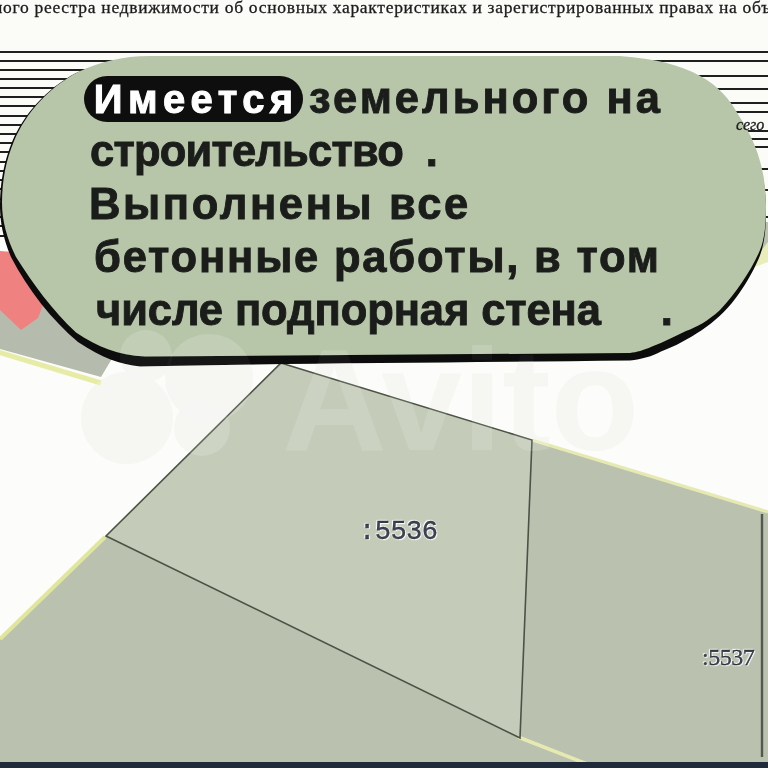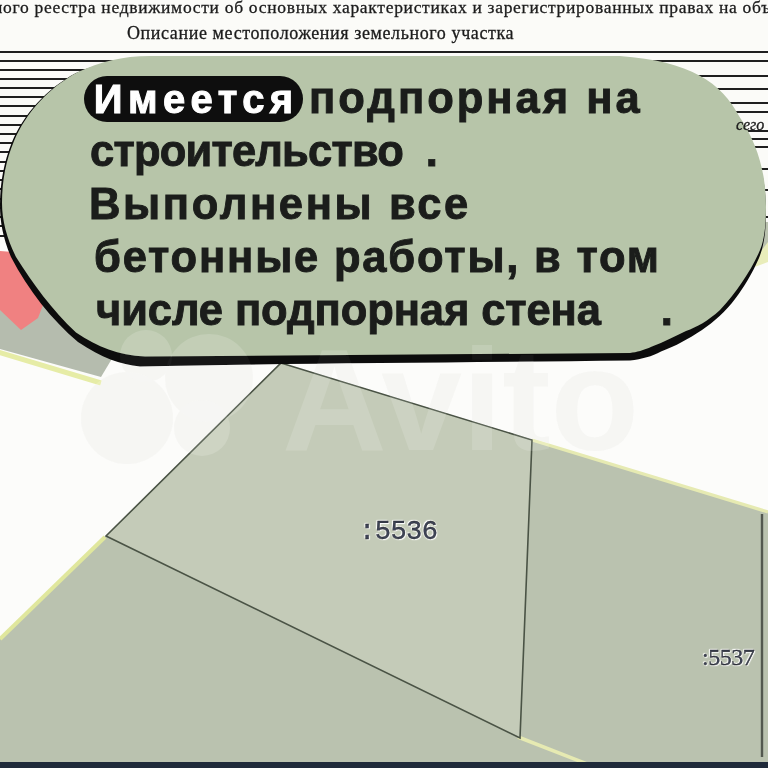--- a/index.html
+++ b/index.html
@@ -7,21 +7,20 @@
         font-family:"Liberation Sans",sans-serif;}
   .serif{font-family:"Liberation Serif",serif;color:#1c1c1c;-webkit-text-stroke:0.3px #1c1c1c;}
   .abs{position:absolute;}
 </style>
 </head>
 <body>
 <div id="page">
 
   <div class="abs serif" style="left:-7px;top:-3px;width:800px;font-size:17.5px;letter-spacing:0.7px;white-space:nowrap;">ного реестра недвижимости об основных характеристиках и зарегистрированных правах на объе</div>
 
-  <div class="abs serif" style="left:127px;top:23px;font-size:18px;letter-spacing:0.6px;white-space:nowrap;">Описание местоположения земельного участка</div>
 
   <svg class="abs" style="left:0;top:0;" width="768" height="768" viewBox="0 0 768 768">
     <g stroke="#1f1f1f" stroke-width="1.9">
       <line x1="0" x2="768" y1="52" y2="52"></line>
       <line x1="0" x2="170" y1="61" y2="61"></line>
       <line x1="0" x2="170" y1="70" y2="70"></line>
       <line x1="0" x2="170" y1="79" y2="79"></line>
       <line x1="0" x2="170" y1="88" y2="88"></line>
       <line x1="0" x2="170" y1="97" y2="97"></line>
       <line x1="0" x2="170" y1="106" y2="106"></line>
@@ -90,21 +89,21 @@
 
     <path d="M150,56 L620,56 C690,61 722,83 739,116 C755,140 766,168 766,207 C766,232 763,244 758.5,253.5 C750,272 736,293 720,310 C708,321 697,327 686,331 C675,336 664,342 652,346.5 C643,350.5 637,352 630,353 L145,356.5 C118,355 98,347.5 76,332.5 C52,310 33,284 16,257 C7,239 2,221 2,203 C2,180 6,160 14,141 C26,113 48,88 78,72 C100,62 122,56 150,56 Z" fill="#b7c5a9"></path>
 
     <rect x="84" y="76" width="219" height="46" rx="23" ry="23" fill="#0e0e0e"></rect>
   </svg>
 
   <div class="abs" style="left:0;top:0;width:768px;font-weight:bold;color:#1b1d1b;font-size:43.5px;-webkit-text-stroke:0.9px #1b1d1b;">
 
     <div class="abs" style="left:84px;top:76px;width:219px;height:36px;line-height:46px;text-align:center;color:#fff;font-size:40px;letter-spacing:5.4px;text-indent:5.4px;-webkit-text-stroke:1px #fff;">Имеется</div>
 
-    <div class="abs" style="left:309px;top:72px;line-height:53px;letter-spacing:3.0px;white-space:nowrap;">подпорная на</div>
+    <div class="abs" style="left:309px;top:72px;line-height:53px;letter-spacing:3.0px;white-space:nowrap;">земельного на</div>
 
     <div class="abs" style="left:90px;top:125px;line-height:53px;letter-spacing:-0.8px;white-space:nowrap;">строительство&nbsp;&nbsp;.</div>
 
     <div class="abs" style="left:89px;top:178px;line-height:53px;letter-spacing:2.6px;white-space:nowrap;">Выполнены все</div>
 
     <div class="abs" style="left:94px;top:231px;line-height:53px;letter-spacing:1.8px;white-space:nowrap;">бетонные работы, в том</div>
 
     <div class="abs" style="left:96px;top:284px;line-height:53px;letter-spacing:-0.1px;white-space:nowrap;">числе подпорная стена&nbsp;&nbsp;&nbsp;&nbsp;&nbsp;.</div>
   </div>
 

